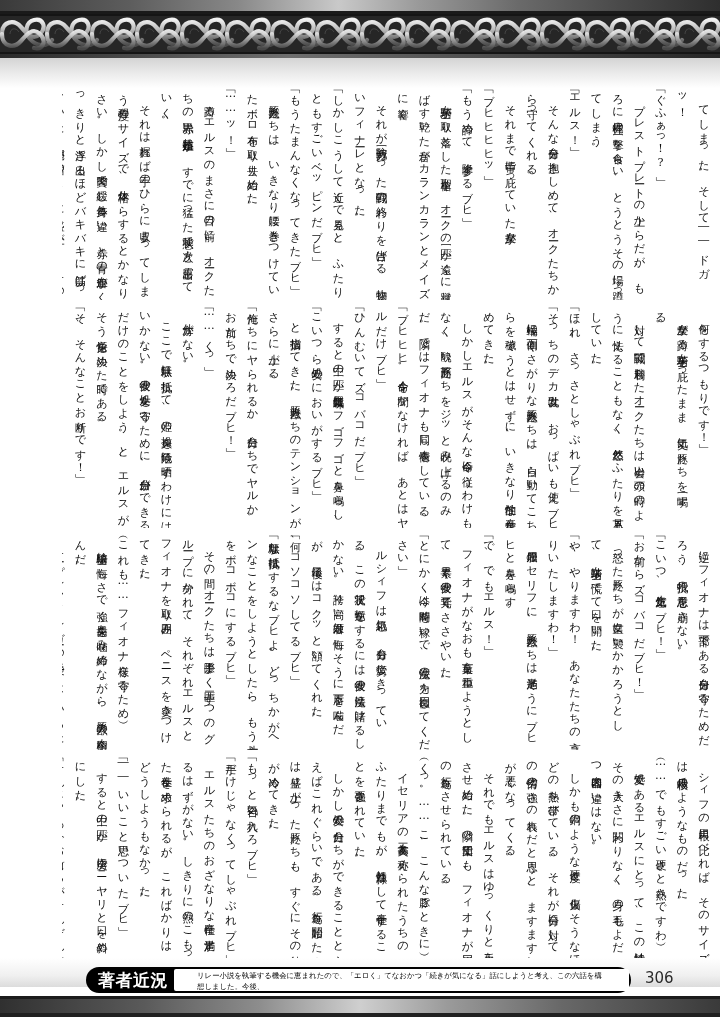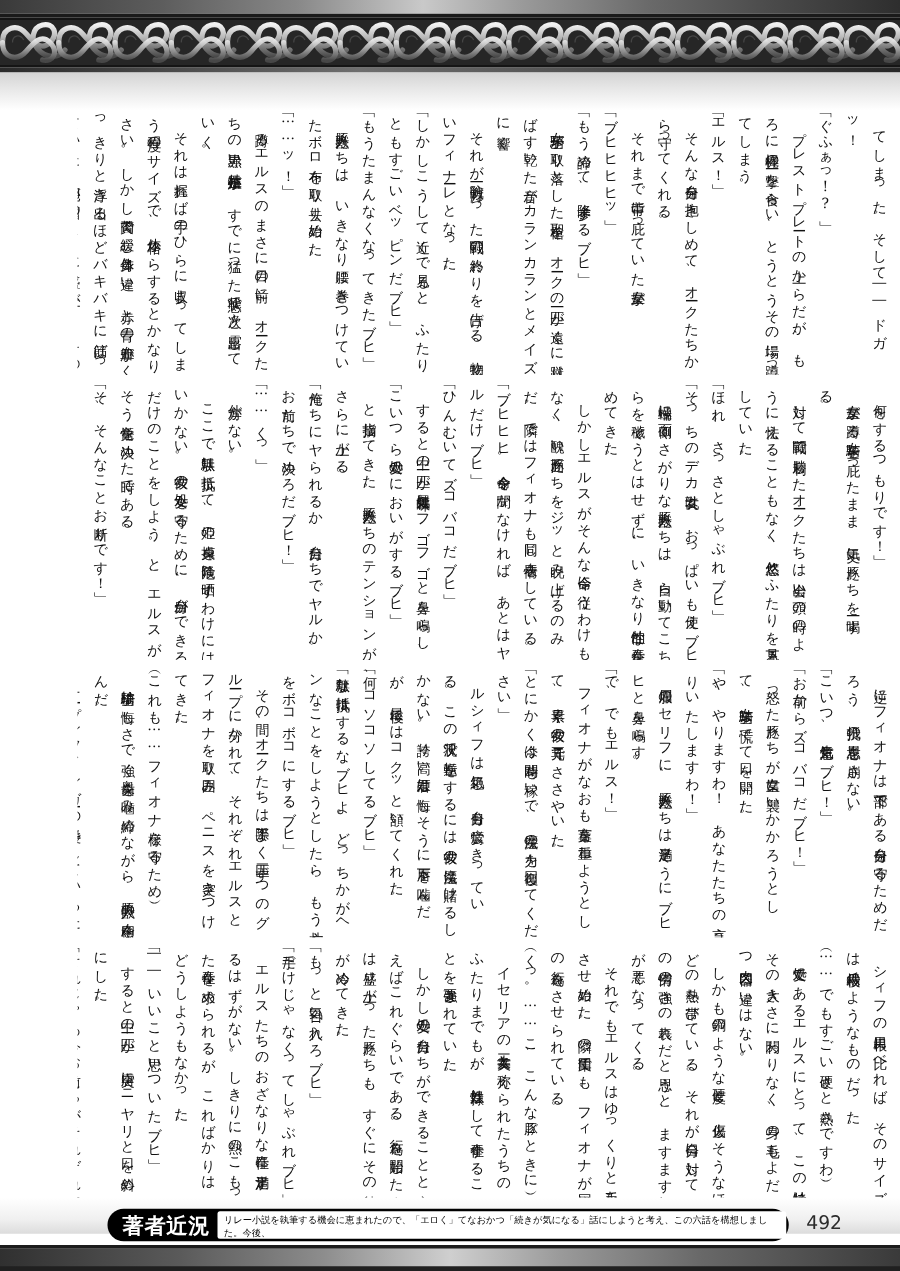--- a/index.html
+++ b/index.html
@@ -109,21 +109,21 @@
     font-family: "DejaVu Sans", "Liberation Sans", sans-serif;
   }
   .afterword-body {
     flex: 1;
     background: #ffffff;
     color: #000000;
     height: 22px;
     border-radius: 2px;
     font-size: 7.4px;
     line-height: 1.45;
-    padding: 2px 5px;
+    padding: 2px 23px;
     box-sizing: border-box;
     overflow: hidden;
     font-family: "DejaVu Sans", "Liberation Sans", sans-serif;
   }
   .afterword-body span { display: block; }
   .pagenum {
     position: absolute;
     left: 645px; top: 11px;
     width: 50px;
     font-size: 15px;
@@ -275,20 +275,20 @@
     <div class="footer-fade"></div>
 
     <div class="afterword">
       <div class="afterword-label">著者近況</div>
       <div class="afterword-body">
         <span>リレー小説を執筆する機会に恵まれたので、「エロく」てなおかつ「続きが気になる」話にしようと考え、この六話を構想しました。今後、</span>
 
       </div>
     </div>
 
-    <div class="pagenum">492</div>
+    <div class="pagenum">306</div>
 
     <div class="botband-rule"></div>
     <div class="botband-grad"></div>
     <div class="botband-rule2"></div>
   </div>
 
 </div>
 
 </body></html>

